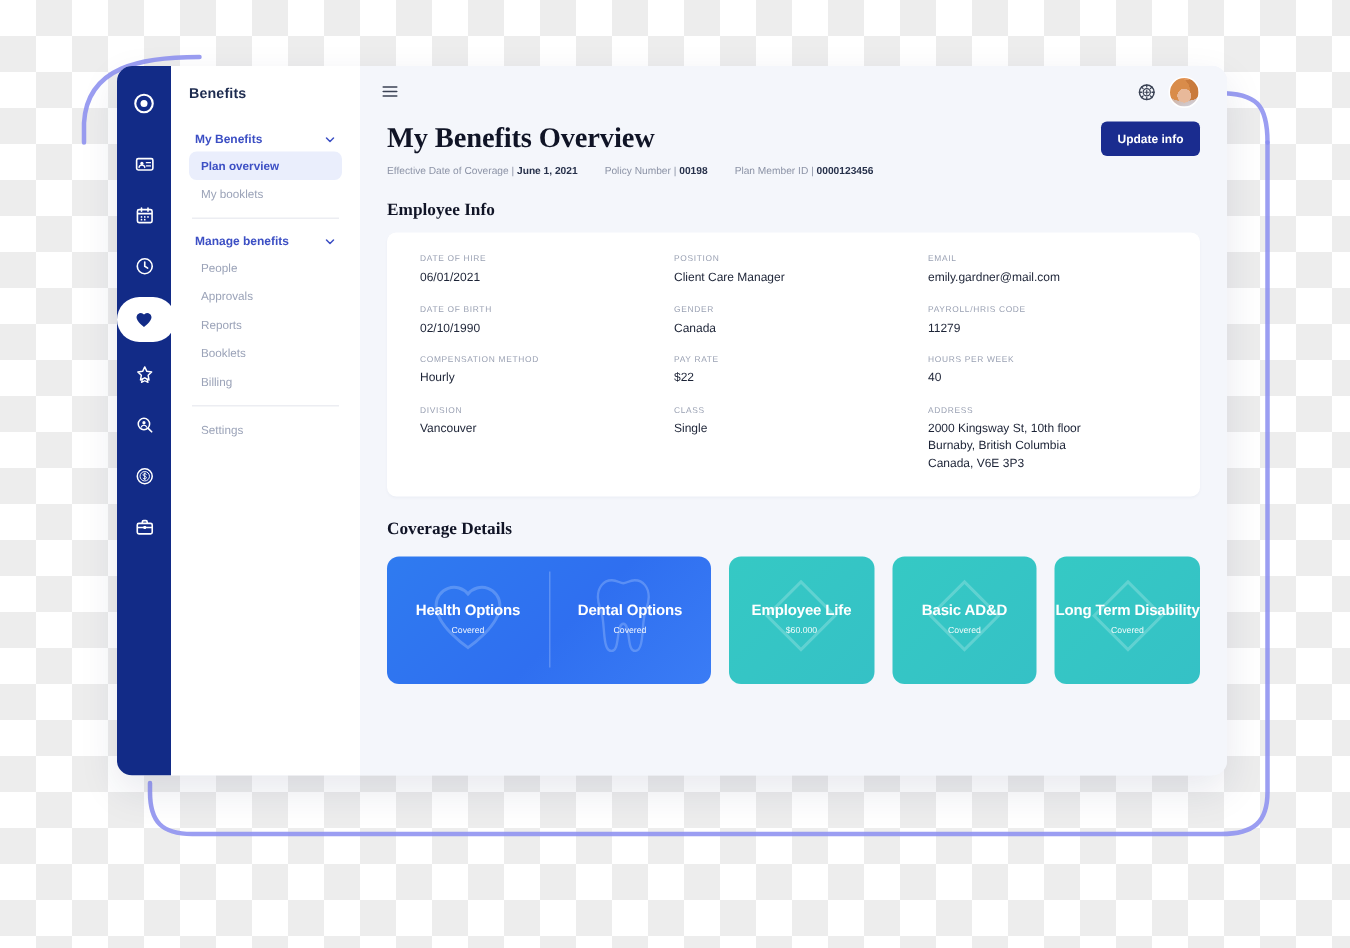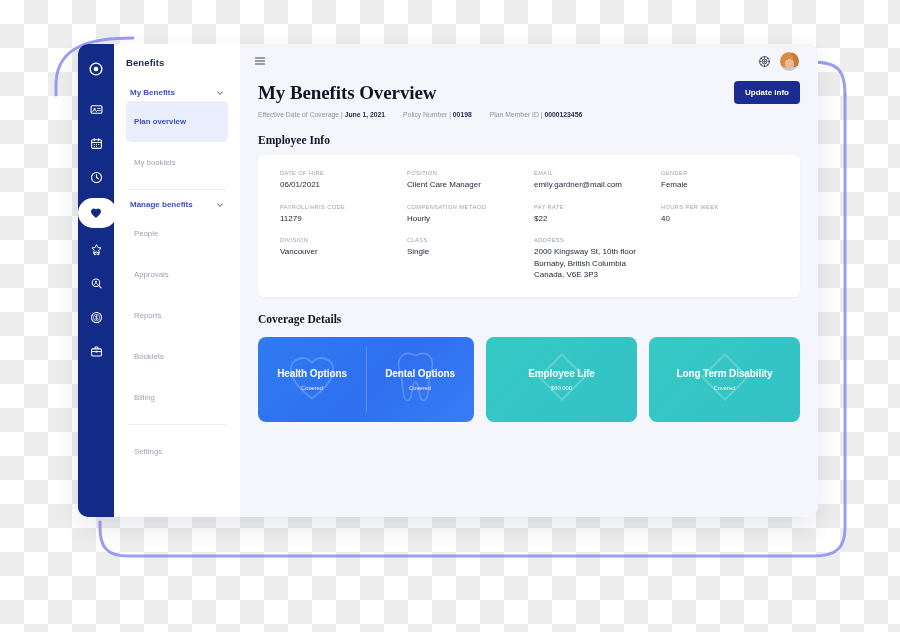--- a/index.html
+++ b/index.html
@@ -99,21 +99,21 @@
     display: flex; align-items: center; justify-content: space-between;
     font-size: 8px; font-weight: bold;
     color: #3c4fc4;
     padding: 4px 4px;
     cursor: pointer;
   }
   .nav-group-header .chev { color: #3c4fc4; display: flex; }
   .nav-item {
     font-size: 7.8px;
     color: #9ba3b8;
-    padding: 16px 8px;
+    padding: 5px 8px;
     border-radius: 5px;
     cursor: pointer;
   }
   .nav-item.selected {
     background: #eaeefc;
     color: #3c4fc4;
     font-weight: bold;
   }
   .nav-sep {
     height: 1px; background: #ecedf2;
@@ -196,21 +196,21 @@
     font-weight: bold;
     color: #101426;
     margin: 16px 0 9px 0;
   }
 
   .info-card {
     background: #ffffff;
     border-radius: 6px;
     padding: 15px 22px 16px 22px;
     display: grid;
-    grid-template-columns: 1fr 1fr 1fr 1fr;
+    grid-template-columns: 1fr 1fr 1fr;
     column-gap: 10px;
     row-gap: 13px;
     box-shadow: 0 1px 2px rgba(30,40,90,0.04);
   }
   .field-label {
     font-size: 5.6px;
     letter-spacing: .45px;
     color: #9aa1b3;
     text-transform: uppercase;
     margin-bottom: 3px;
@@ -446,22 +446,26 @@
         <div>
           <div class="field-label">POSITION</div>
           <div class="field-value">Client Care Manager</div>
         </div>
         <div>
           <div class="field-label">EMAIL</div>
           <div class="field-value">emily.gardner@mail.com</div>
         </div>
 
         <div>
+          <div class="field-label">DATE OF BIRTH</div>
+          <div class="field-value">02/10/1990</div>
+        </div>
+        <div>
           <div class="field-label">GENDER</div>
-          <div class="field-value">Female</div>
+          <div class="field-value">Canada</div>
         </div>
         <div>
           <div class="field-label">PAYROLL/HRIS CODE</div>
           <div class="field-value">11279</div>
         </div>
 
         <div>
           <div class="field-label">COMPENSATION METHOD</div>
           <div class="field-value">Hourly</div>
         </div>
@@ -520,20 +524,31 @@
             <span class="watermark">
               <svg width="60" height="60" viewBox="0 0 24 24">
                   <rect x="5.6" y="5.6" width="12.8" height="12.8" transform="rotate(45 12 12)" fill="none" stroke="#c4f0ee" stroke-width="0.8"></rect>
                 </svg>
             </span>
             <div class="card-label">Employee Life</div>
             <div class="card-sub">$60.000</div>
           </div>
         </div>
 
+        <div class="card card-teal">
+          <div class="card-half">
+            <span class="watermark">
+              <svg width="60" height="60" viewBox="0 0 24 24">
+                  <rect x="5.6" y="5.6" width="12.8" height="12.8" transform="rotate(45 12 12)" fill="none" stroke="#c4f0ee" stroke-width="0.8"></rect>
+                </svg>
+            </span>
+            <div class="card-label">Basic AD&amp;D</div>
+            <div class="card-sub">Covered</div>
+          </div>
+        </div>
 
         <div class="card card-teal">
           <div class="card-half">
             <span class="watermark">
               <svg width="60" height="60" viewBox="0 0 24 24">
                   <rect x="5.6" y="5.6" width="12.8" height="12.8" transform="rotate(45 12 12)" fill="none" stroke="#c4f0ee" stroke-width="0.8"></rect>
                 </svg>
             </span>
             <div class="card-label">Long Term Disability</div>
             <div class="card-sub">Covered</div>

